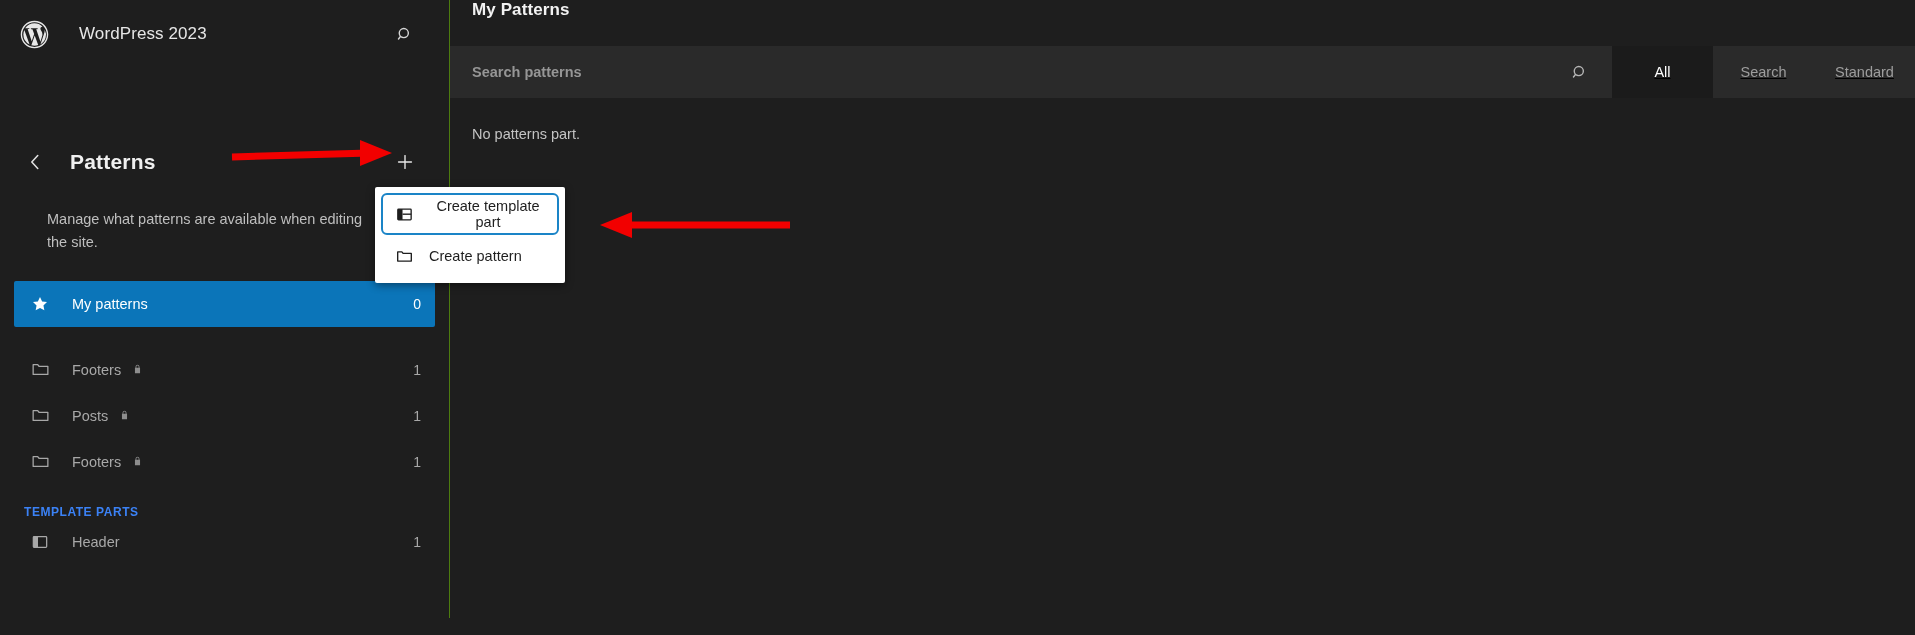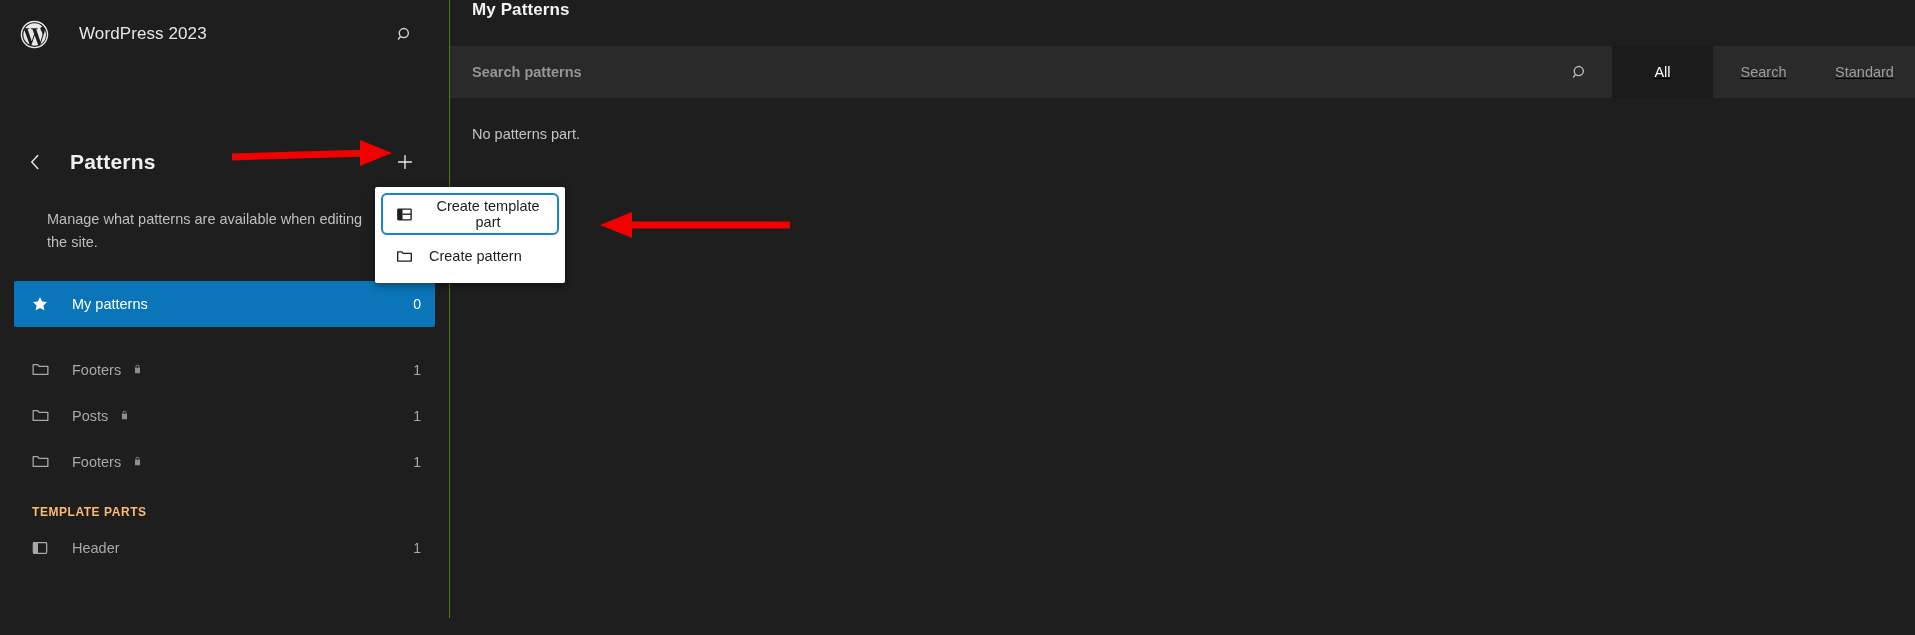--- a/index.html
+++ b/index.html
@@ -128,27 +128,27 @@
     padding: 0 14px;
     border-radius: 2px;
     height: 46px;
   }
   .nav-item.selected .count { color: #ffffff; }
   .nav-item.selected .ico { color: #ffffff; }
 
   .nav-gap { height: 20px; }
 
   .section-label {
-    padding: 0 32px;
+    padding: 0 24px;
     margin-top: 20px;
-    margin-bottom: 6px;
+    margin-bottom: 0;
     font-size: 12px;
     font-weight: 700;
     letter-spacing: .55px;
-    color: #fdba74;
+    color: #3b82f6;
     text-transform: uppercase;
   }
 
   
   .main {
     flex: 1;
     height: 635px;
     background: #1e1e1e;
     position: relative;
     padding: 0 0 0 0;

